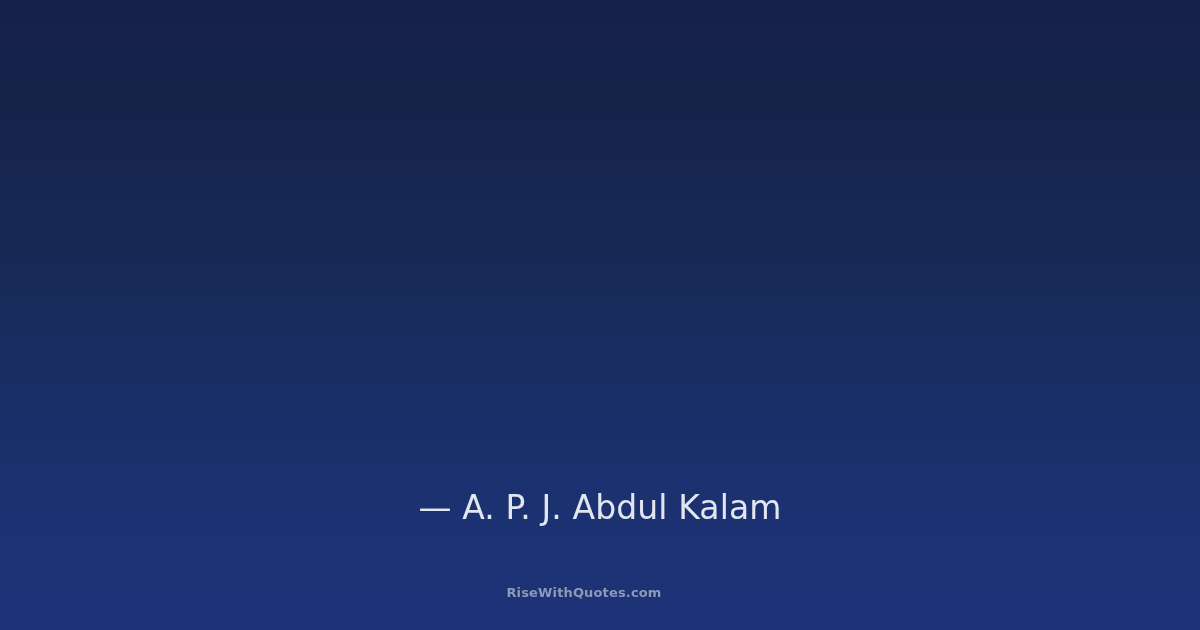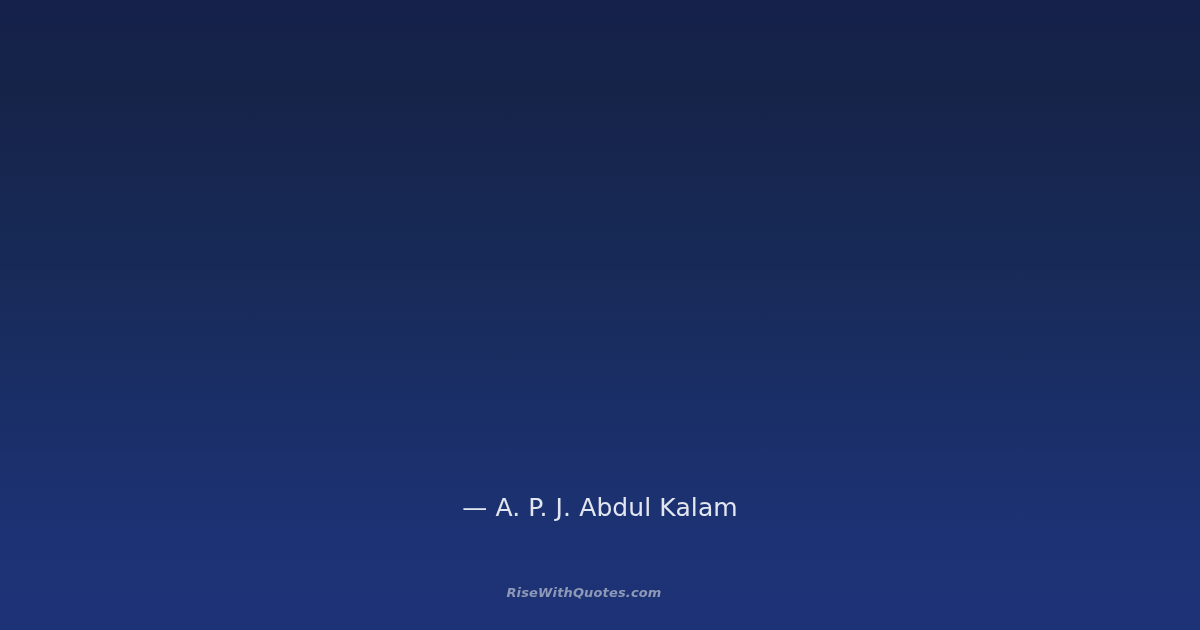--- a/index.html
+++ b/index.html
@@ -66,38 +66,37 @@
     top: 492px;
     left: 0;
     width: 1200px;
     text-align: center;
   }
 
   .attribution-text {
     display: inline-block;
     margin: 0;
     font-family: "DejaVu Sans", "Liberation Sans", sans-serif;
-    font-size: 25px;
+    font-size: 33px;
     line-height: 32px;
     font-weight: 400;
     font-style: normal;
     letter-spacing: 0.1px;
     color: #e2e6f0;
     white-space: nowrap;
     text-align: right;
   }
 
   
   .footer-block {
     position: absolute;
     top: 583px;
     left: 0;
     width: 1168px;
     text-align: center;
-    font-style: italic;
   }
 
   .footer-text {
     display: inline-block;
     margin: 0;
     font-family: "DejaVu Sans", "Liberation Sans", sans-serif;
     font-size: 13px;
     line-height: 18px;
     font-weight: 700;
     letter-spacing: 0.15px;

